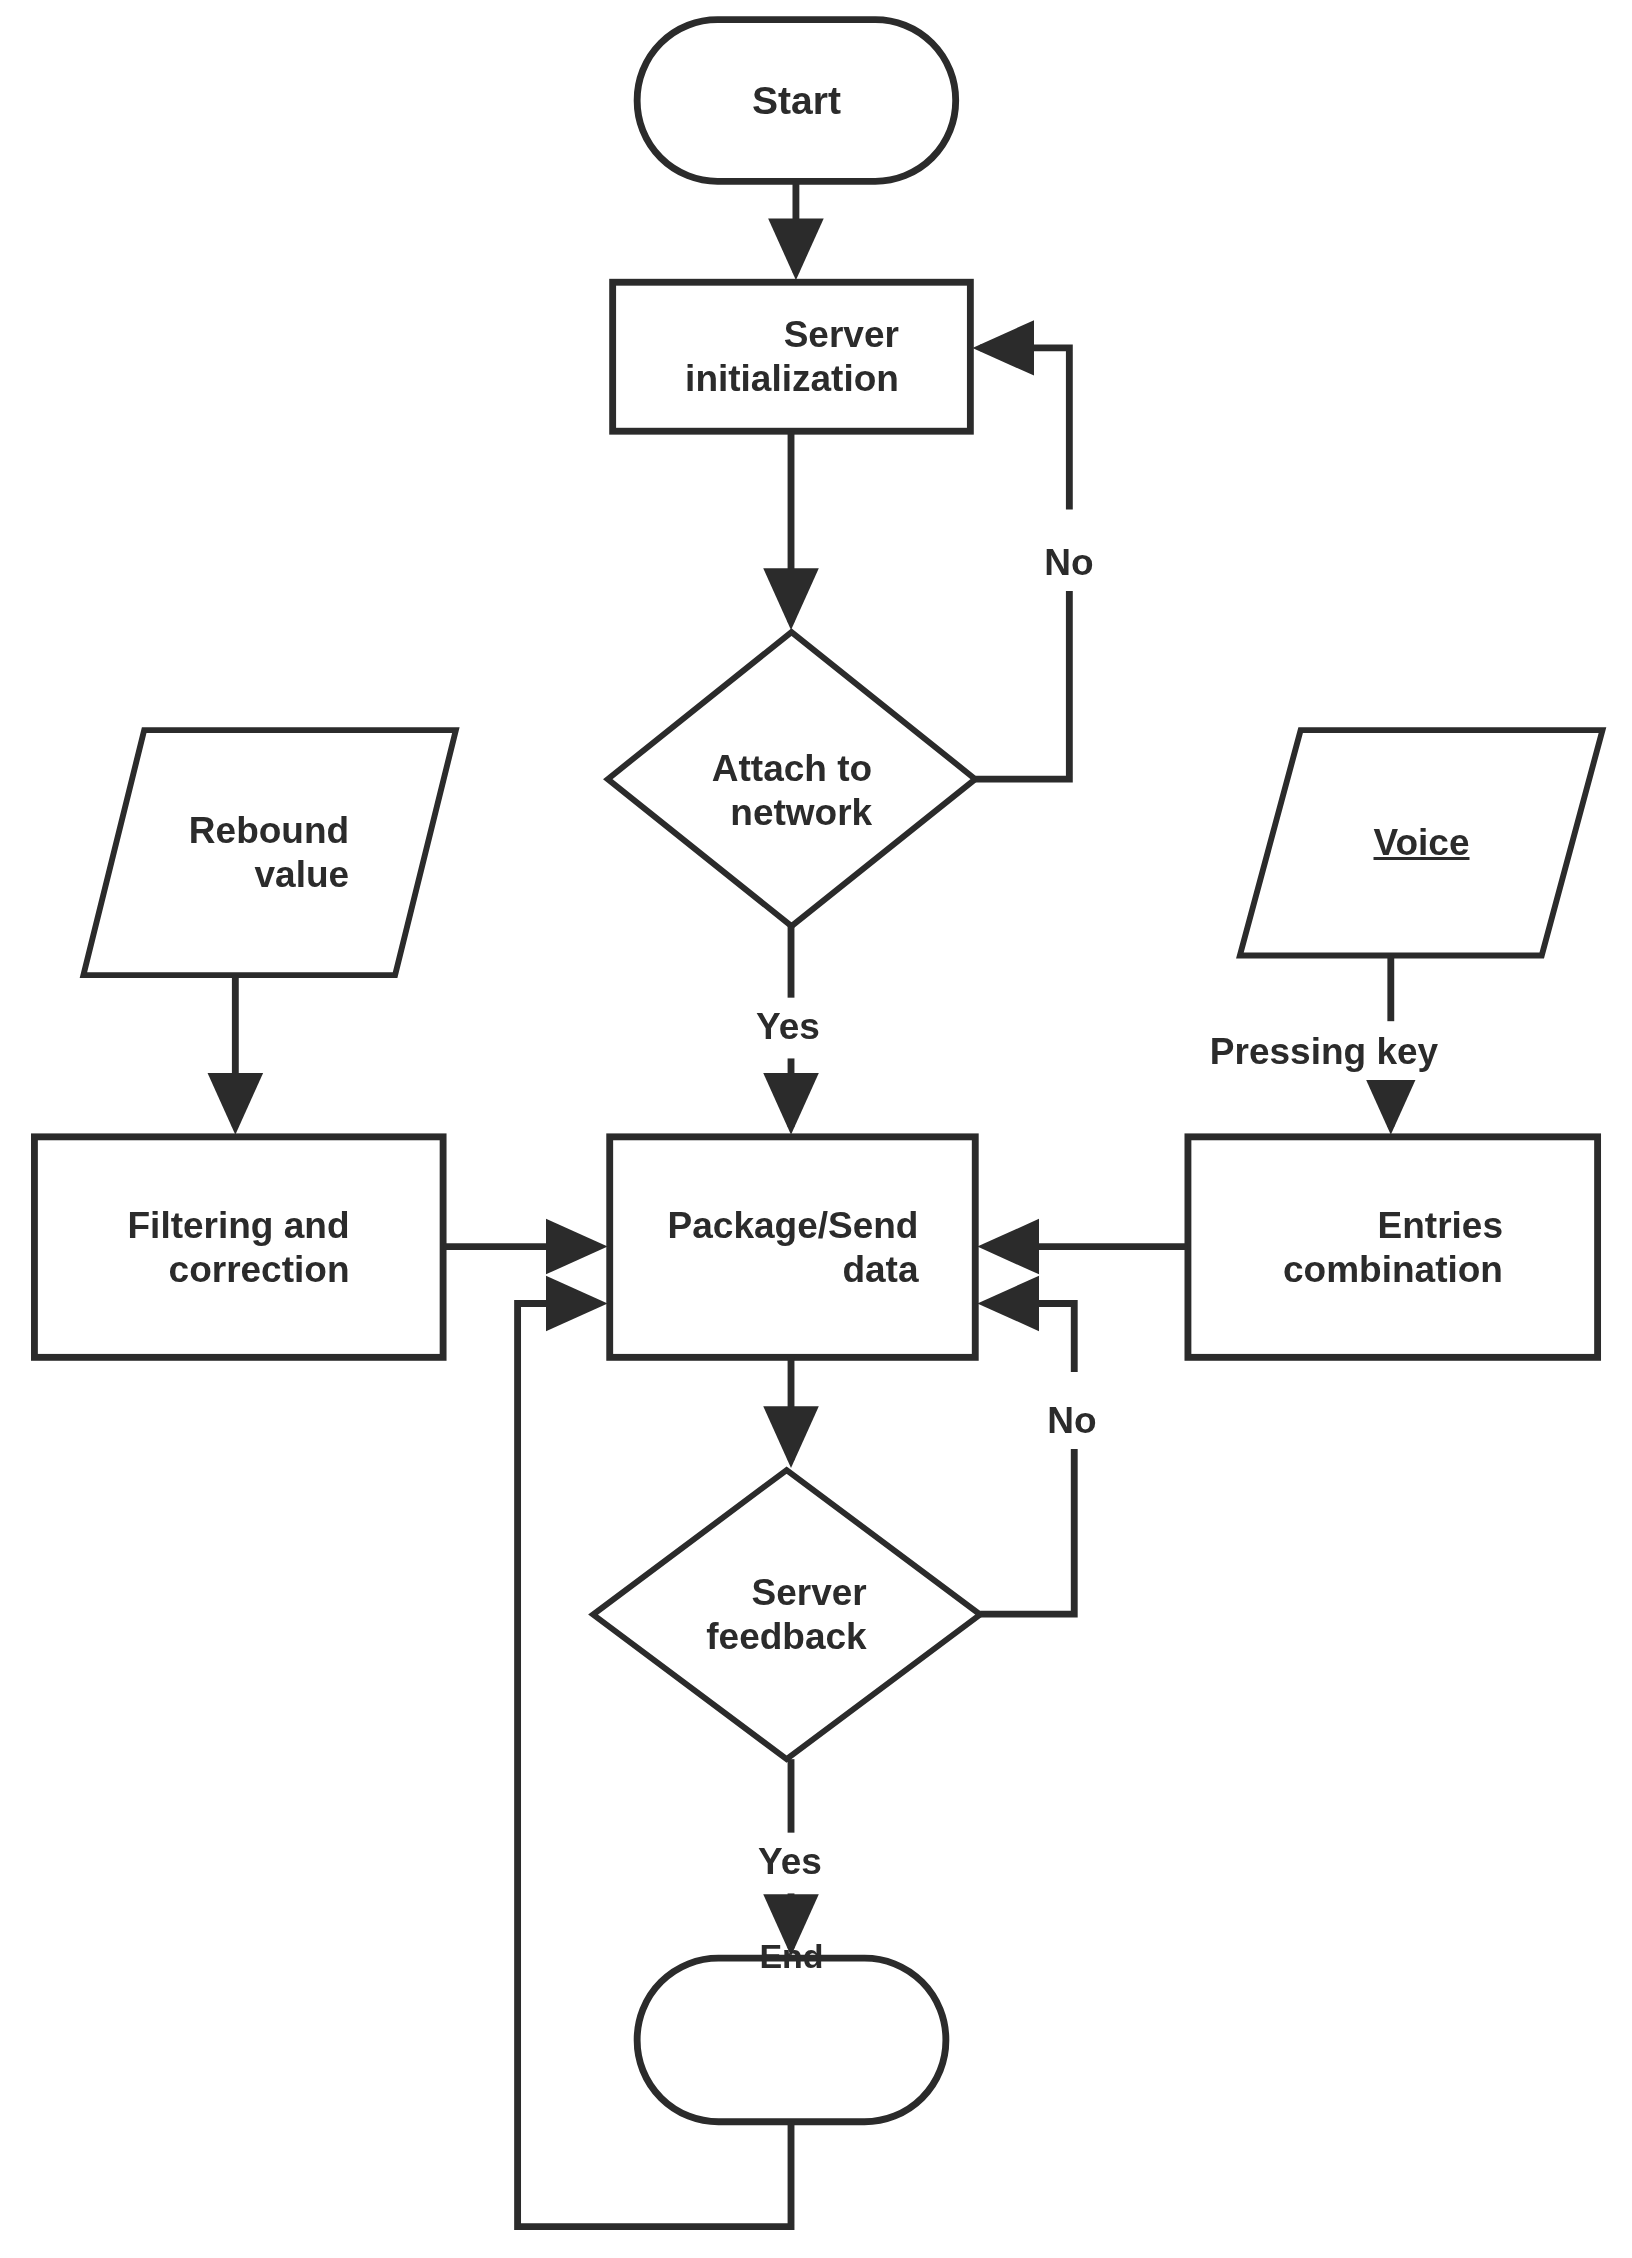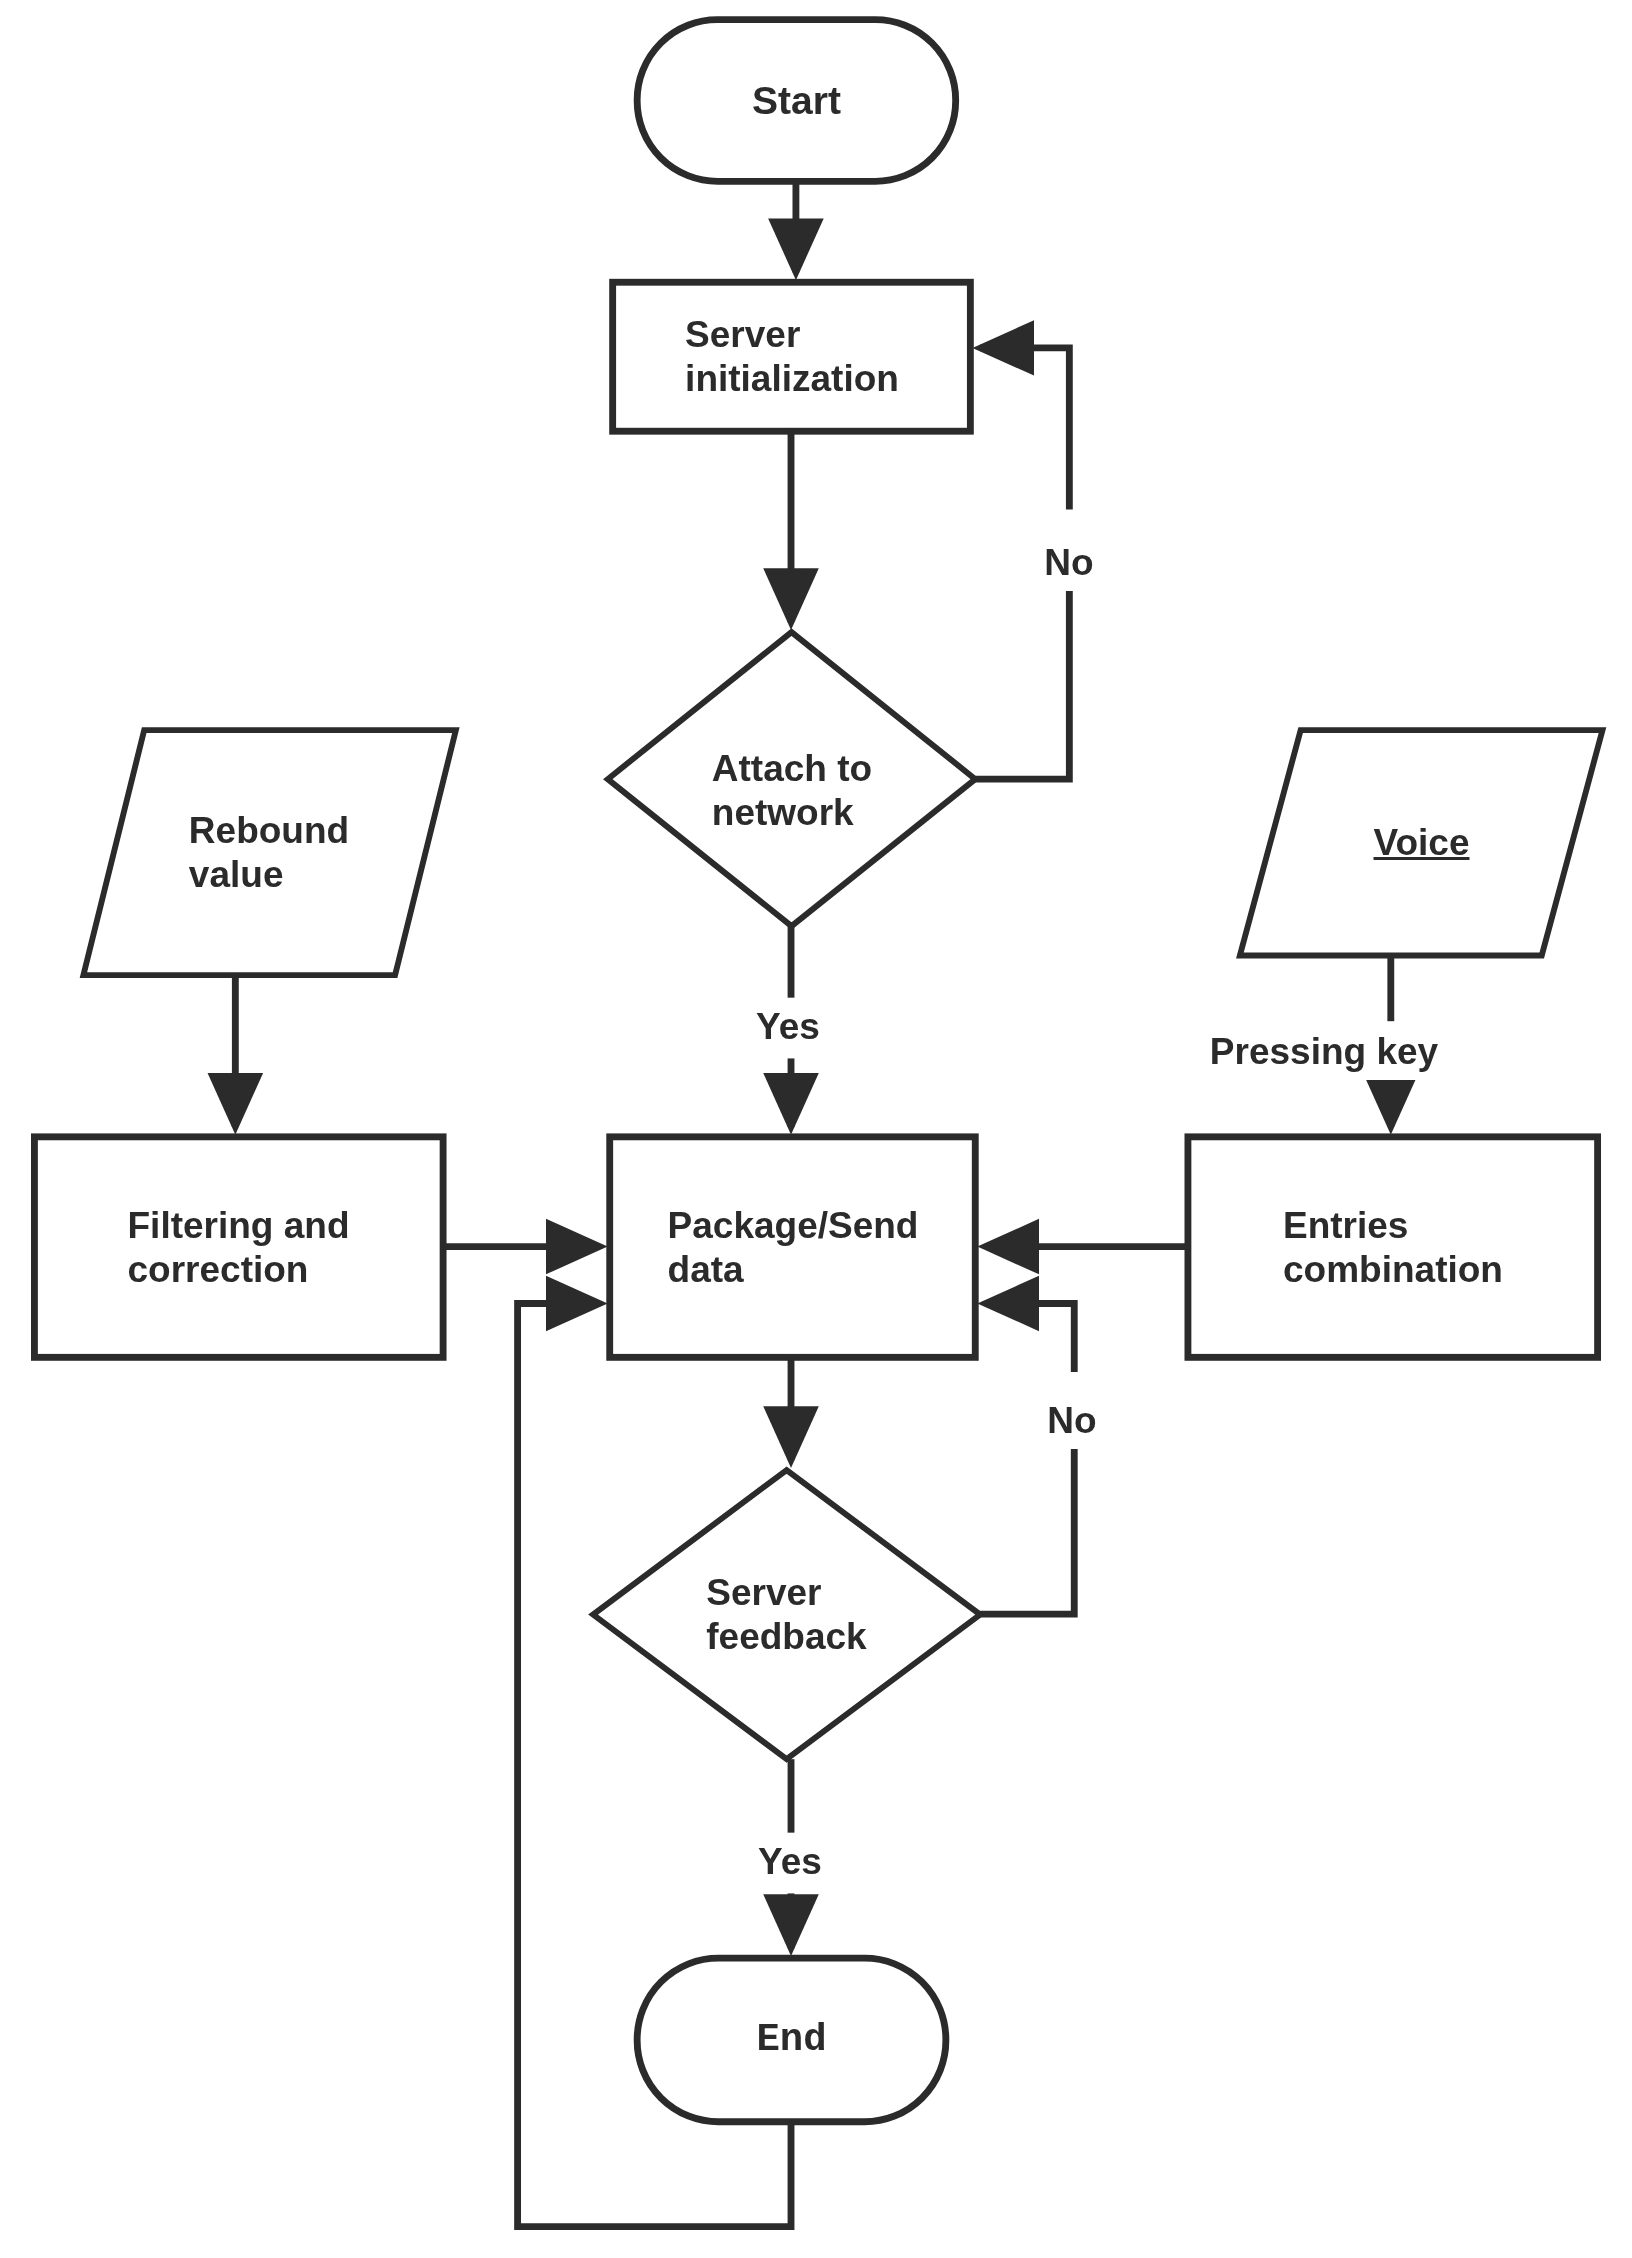--- a/index.html
+++ b/index.html
@@ -23,21 +23,21 @@
     top: 0;
     left: 0;
     width: 1633px;
     height: 2258px;
   }
   .node-label {
     position: absolute;
     display: flex;
     align-items: center;
     justify-content: center;
-    text-align: left;
+    text-align: right;
     font-weight: bold;
     color: #2b2b2b;
     line-height: 1.18;
     pointer-events: none;
     white-space: pre-line;
   }
   .edge-label {
     position: absolute;
     display: flex;
     align-items: center;
@@ -136,21 +136,21 @@
 
   <div class="node-label" style="left:610px; top:1137px; width:366px; height:221px; font-size:37px;">Package/Send
 data</div>
 
   <div class="node-label" style="left:1188px; top:1137px; width:410px; height:221px; font-size:37px;">Entries
 combination</div>
 
   <div class="node-label" style="left:593px; top:1470px; width:387px; height:289px; font-size:37px;">Server
 feedback</div>
 
-  <div class="node-label" style="left:637px; top:1958px; width:309px; height:164px; font-size:39px;font-family:Liberation Mono, monospace;">End</div>
+  <div class="node-label" style="left:637px; top:1874px; width:309px; height:164px; font-size:34px;">End</div>
 
   <div class="edge-label" style="left:1022px; top:536px; width:94px; height:55px; font-size:37px;">No</div>
 
   <div class="edge-label" style="left:735px; top:1000px; width:106px; height:55px; font-size:37px;">Yes</div>
 
   <div class="edge-label" style="left:1182px; top:1025px; width:284px; height:55px; font-size:37px;">Pressing key</div>
 
   <div class="edge-label" style="left:1025px; top:1394px; width:94px; height:55px; font-size:37px;">No</div>
 
   <div class="edge-label" style="left:737px; top:1835px; width:106px; height:55px; font-size:37px;">Yes</div>

